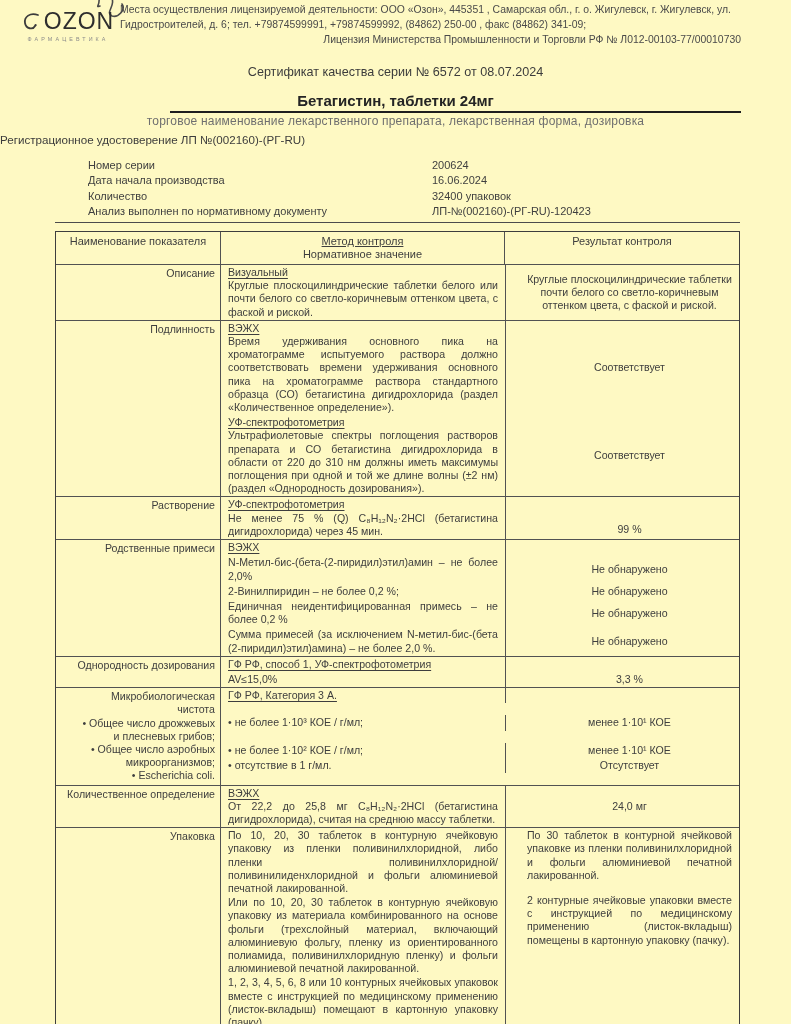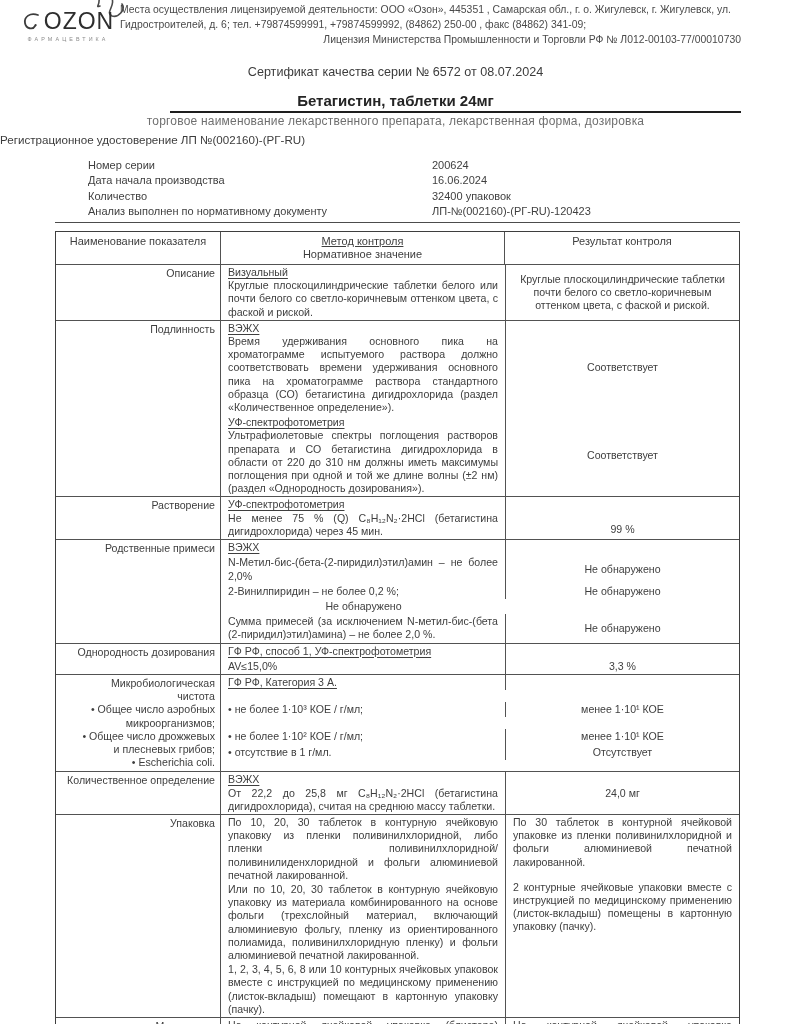--- a/index.html
+++ b/index.html
@@ -1,18 +1,18 @@
 <!DOCTYPE html>
 <html lang="ru"><head>
 <meta charset="utf-8">
 <style>
   html,body{margin:0;padding:0;background:#e8e8e8;}
   .page{
     position:relative;width:791px;height:1024px;margin:0 auto;
-    background:#ffffff;overflow:hidden;
+    background:#fef9c3;overflow:hidden;
     font-family:"Liberation Sans","DejaVu Sans",sans-serif;
     color:#3f3f3f;
   }
   
   .hdr{position:relative;height:52px;}
   .squiggle{position:absolute;left:92px;top:-4px;}
   .logo{position:absolute;left:14px;top:8px;width:108px;text-align:center;}
   .logo-row{display:flex;align-items:center;justify-content:center;gap:2px;}
   .logo-text{font-size:23px;letter-spacing:1px;color:#2e2e2e;font-weight:400;}
   .logo-sub{font-size:5.4px;letter-spacing:3.1px;color:#8a8a8a;margin-top:1px;}
@@ -33,21 +33,21 @@
     margin:8px 51px 0 55px;border:1.5px solid #3e3e3e;
     font-size:10.6px;line-height:13.2px;color:#3e3e3e;
   }
   .t-row{display:grid;grid-template-columns:164px 1fr;}
   .t-row + .t-row{border-top:1px solid #525252;}
   .name-cell{padding:2px 5px 2px 8px;text-align:right;}
   .row-body{border-left:1px solid #525252;}
   .t-head{display:grid;grid-template-columns:164px 285px 1fr;border-bottom:1px solid #525252;text-align:center;font-size:11px;}
   .t-head .hc{padding:3px 4px;}
   .t-head .hc.mid{border-left:1px solid #525252;border-right:1px solid #525252;}
-  .pair{display:grid;grid-template-columns:285px 1fr;}
+  .pair{display:grid;grid-template-columns:285px 1fr;gap:14px;}
   .pair.gap{margin-top:12px;}
   .m{padding:1px 7px 1px 7px;text-align:justify;border-right:1px solid #525252;}
   .m .u{text-decoration:underline;text-underline-offset:2px;text-align:left;display:block;}
   .m p{margin:0;}
   .m p + p{margin-top:1px;}
   .r{display:flex;flex-direction:column;justify-content:center;text-align:center;padding:1px 7px;}
   .r.bottom{justify-content:flex-end;padding-bottom:3px;}
   .r.just{justify-content:flex-start;text-align:justify;}
   .r p{margin:0;}
   .r.just p + p{margin-top:12px;}
@@ -186,20 +186,23 @@
         </div>
         <div class="pair">
           <div class="m">
               <p>2-Винилпиридин – не более 0,2 %;</p>
             </div>
           <div class="r">
               <p>Не обнаружено</p>
             </div>
         </div>
         <div class="pair">
+          <div class="m">
+              <p>Единичная неидентифицированная примесь – не более 0,2 %</p>
+            </div>
           <div class="r">
               <p>Не обнаружено</p>
             </div>
         </div>
         <div class="pair">
           <div class="m">
               <p>Сумма примесей (за исключением N-метил-бис-(бета (2-пиридил)этил)амина) – не более 2,0 %.</p>
             </div>
           <div class="r">
               <p>Не обнаружено</p>
@@ -224,22 +227,22 @@
           <div class="r">
               <p>3,3 %</p>
             </div>
         </div>
       </div>
     </div>
 
     <div class="t-row">
       <div class="name-cell bullets">
         <div>Микробиологическая чистота</div>
+        <div>•  Общее число дрожжевых и плесневых грибов;</div>
         <div>•  Общее число аэробных микроорганизмов;</div>
-        <div>•  Общее число дрожжевых и плесневых грибов;</div>
         <div>•  Escherichia coli.</div>
       </div>
       <div class="row-body">
         <div class="pair">
           <div class="m">
             <span class="u">ГФ РФ, Категория 3 А.</span>
           </div>
           <div class="r"></div>
         </div>
         <div class="pair gap">

